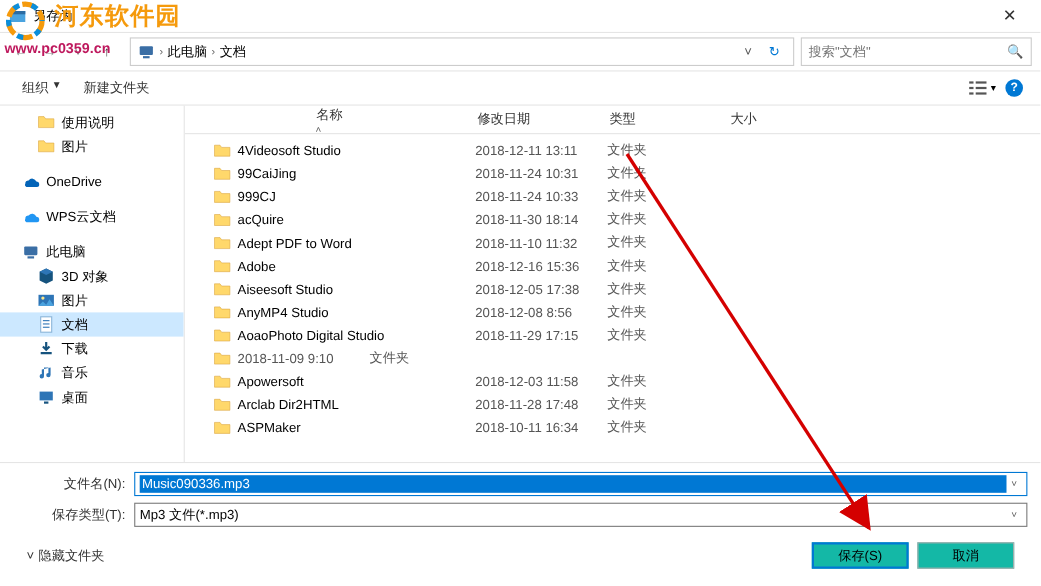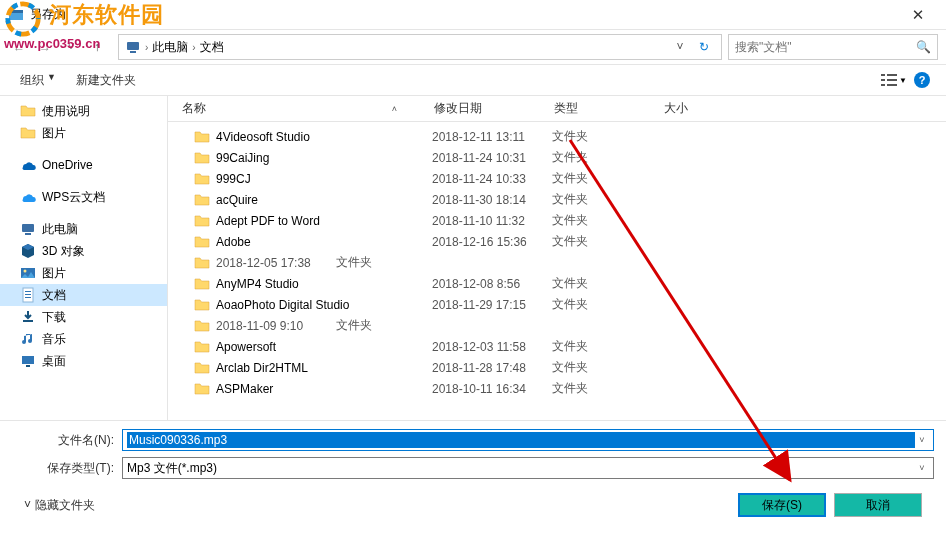--- a/index.html
+++ b/index.html
@@ -29,30 +29,30 @@
 
 .toolbar { height: 32px; border-top: 1px solid #e5e5e5; border-bottom: 1px solid #e5e5e5; display: flex; align-items: center; padding: 0 10px; background: #fff; }
 .toolbar .tb-item { padding: 4px 10px; display: flex; align-items: flex-start; gap: 3px; color: #333; }
 .toolbar .spacer { flex: 1; }
 .toolbar .view-icon, .toolbar .help-icon { width: 28px; height: 24px; display: flex; align-items: center; justify-content: center; }
 .help-circle { width: 16px; height: 16px; border-radius: 50%; background: #0078d4; color: #fff; font-size: 11px; font-weight: bold; display: flex; align-items: center; justify-content: center; }
 
 .main { display: flex; height: 324px; }
 .sidebar { width: 168px; border-right: 1px solid #e5e5e5; overflow-y: auto; padding-top: 4px; position: relative; }
 .sidebar::-webkit-scrollbar { width: 16px; }
-.side-item { height: 22px; display: flex; align-items: center; padding-left: 20px; gap: 6px; cursor: default; }
+.side-item { height: 22px; display: flex; align-items: center; padding-left: 34px; gap: 6px; cursor: default; }
 .side-item.lvl1 { padding-left: 20px; }
 .side-item.sel { background: #cce8ff; }
 .side-icon { width: 16px; height: 16px; flex-shrink: 0; }
 .side-gap { height: 10px; }
 
 .filepane { flex: 1; display: flex; flex-direction: column; overflow: hidden; }
 .headers { height: 26px; display: flex; align-items: center; border-bottom: 1px solid #e5e5e5; color: #333; font-size: 12px; }
 .headers .col { padding: 0 8px; border-right: 1px solid transparent; height: 100%; display: flex; align-items: center; }
-.col-name { width: 258px; padding-left: 14px !important; display:flex; justify-content: space-between; }
+.col-name { width: 258px; padding-left: 14px !important; display:flex; justify-content: space-between; flex-direction: column; }
 .col-name .sort { font-size: 9px; color: #555; margin-right: 20px;}
 .col-date { width: 120px; }
 .col-type { width: 110px; }
 .col-size { width: 90px; }
 
 .filelist { flex: 1; overflow-y: scroll; padding: 4px 0; }
 .filelist::-webkit-scrollbar { width: 17px; background: #f0f0f0; }
 .filelist::-webkit-scrollbar-thumb { background: #c1c1c1; }
 .filelist::-webkit-scrollbar-button { height: 17px; background: #f0f0f0; }
 .row { height: 21px; display: flex; align-items: center; padding-left: 26px; cursor: default; }
@@ -288,20 +288,21 @@
             <path class="folder-svg" d="M1 3h5l1.5 2H15v8H1z"></path>
           </svg>
           <span class="fname">Adobe</span>
           <span class="fdate">2018-12-16 15:36</span>
           <span class="ftype">文件夹</span>
         </div>
         <div class="row">
           <svg class="ficon" viewBox="0 0 16 16">
             <path class="folder-svg" d="M1 3h5l1.5 2H15v8H1z"></path>
           </svg>
+          <span class="fname">Aiseesoft Studio</span>
           <span class="fdate">2018-12-05 17:38</span>
           <span class="ftype">文件夹</span>
         </div>
         <div class="row">
           <svg class="ficon" viewBox="0 0 16 16">
             <path class="folder-svg" d="M1 3h5l1.5 2H15v8H1z"></path>
           </svg>
           <span class="fname">AnyMP4 Studio</span>
           <span class="fdate">2018-12-08 8:56</span>
           <span class="ftype">文件夹</span>

